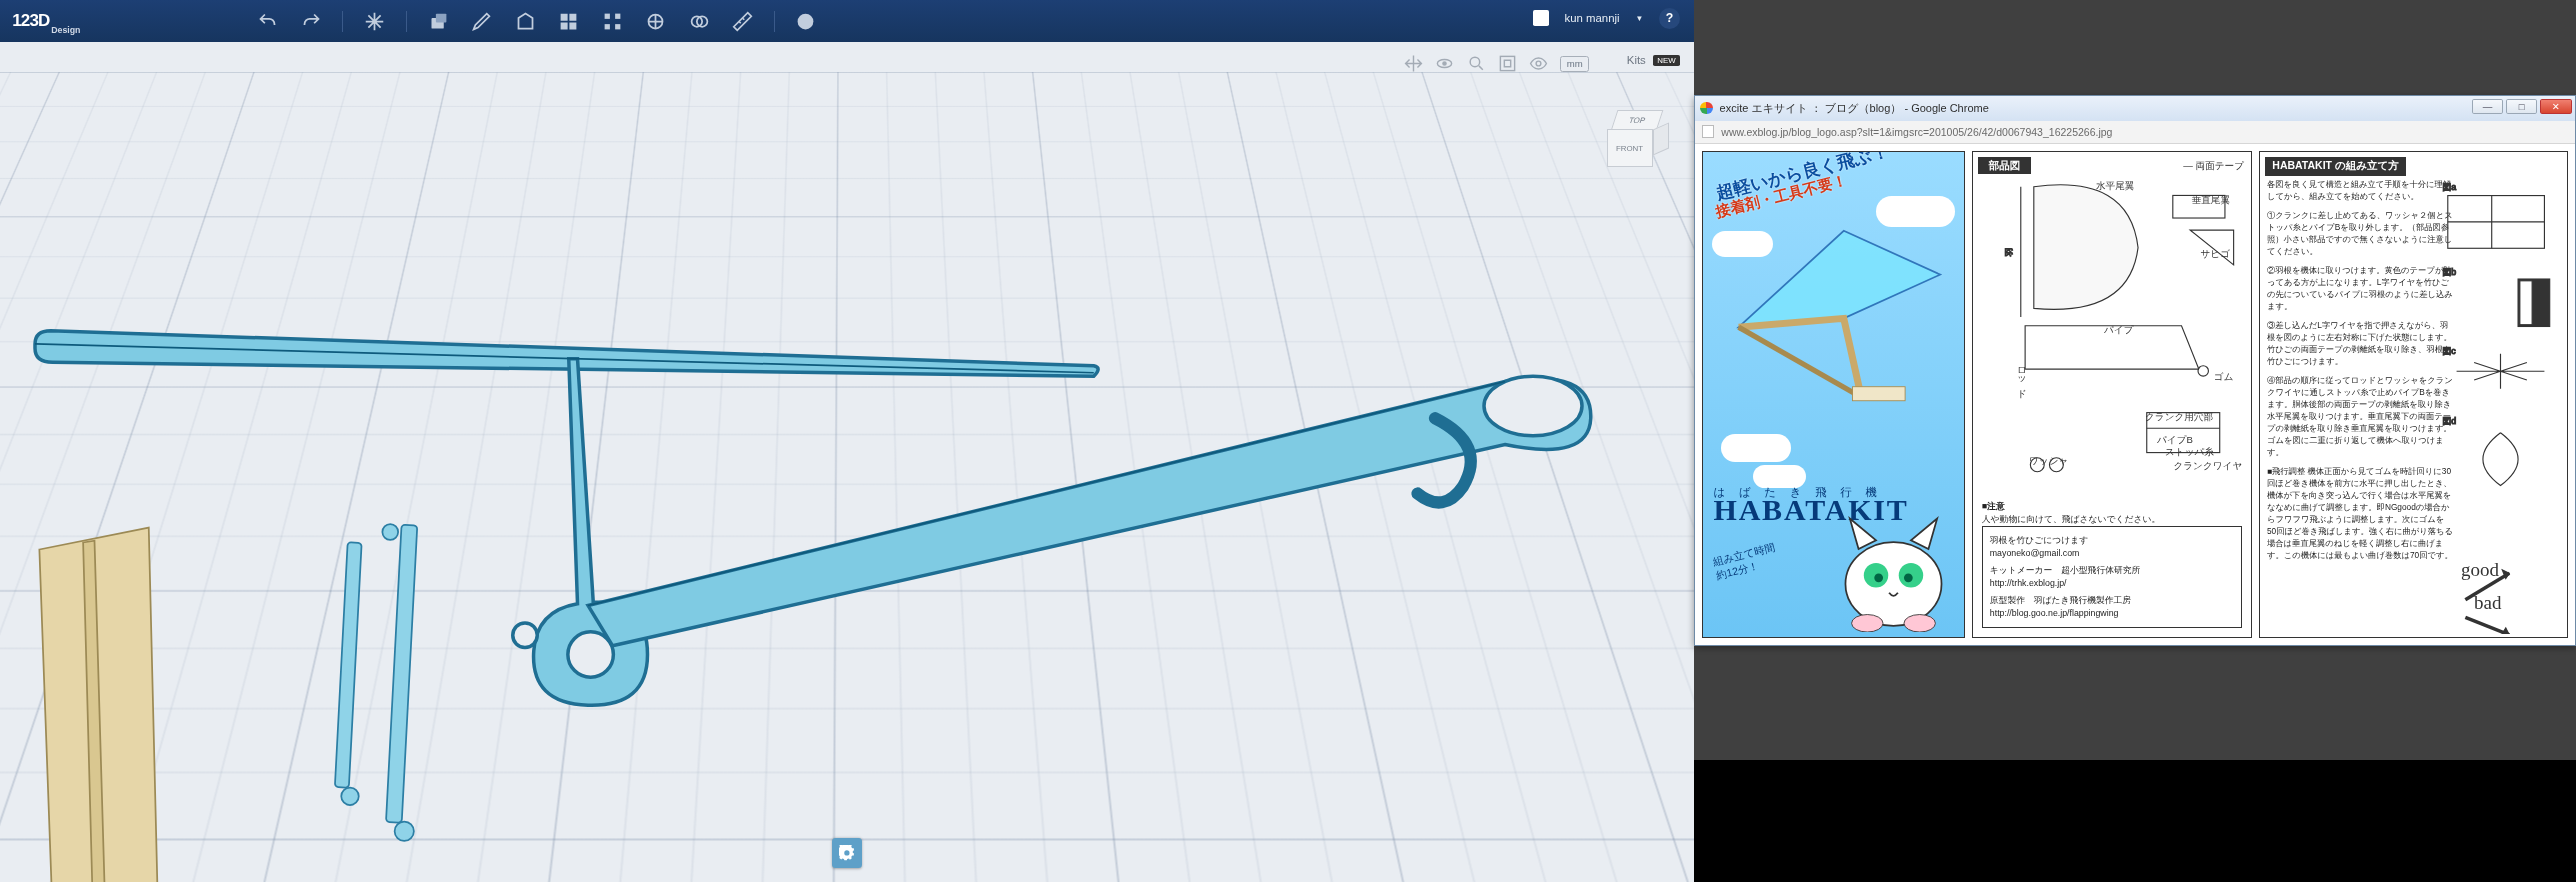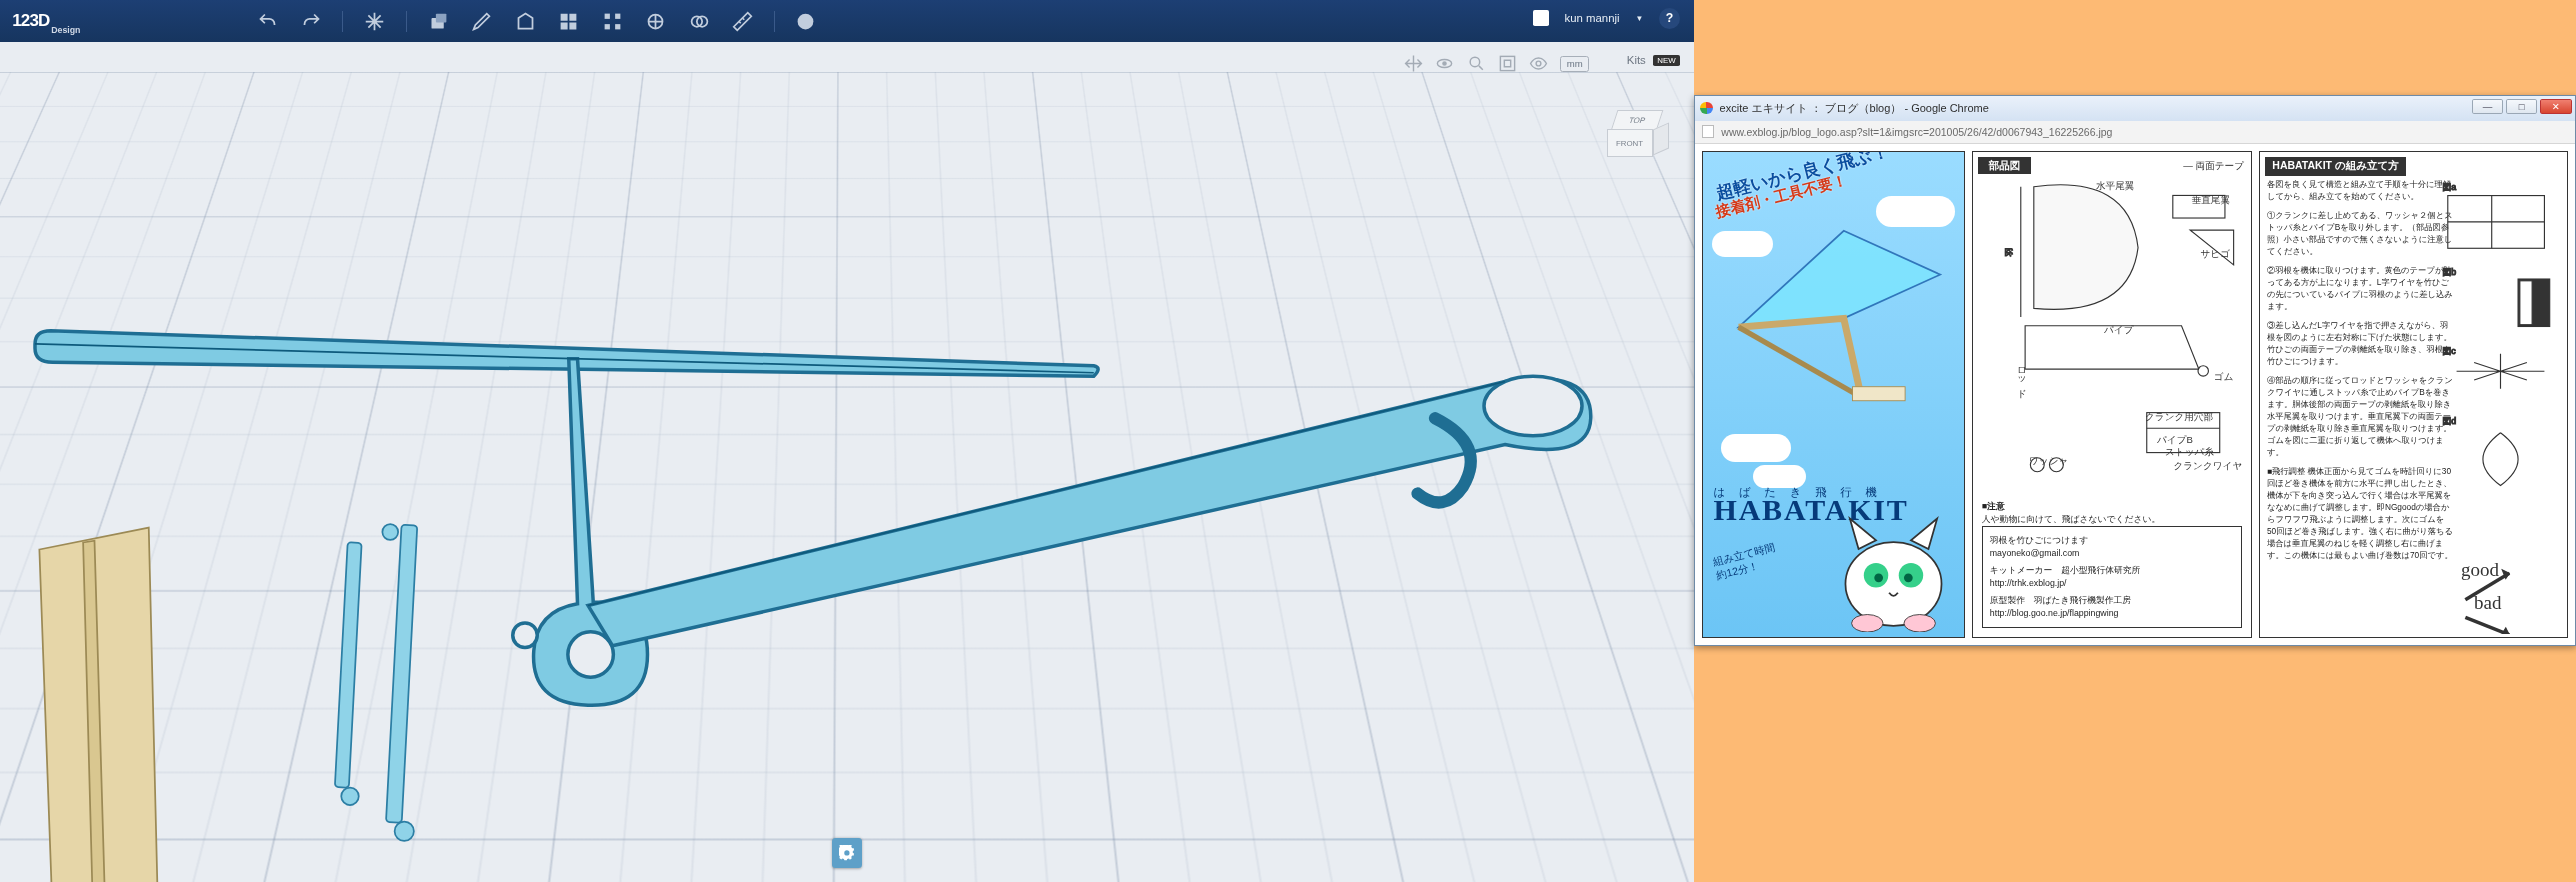--- a/index.html
+++ b/index.html
@@ -31,26 +31,26 @@
     transform-origin:center 35%}
   .model{position:absolute;left:0;top:0;width:100%;height:100%}
   
   .hud-top{position:absolute;right:15.8px;top:12.3px;display:flex;gap:12.3px;align-items:center}
   .hud-ico{width:19px;height:19px;opacity:.55}
   .kits{position:absolute;right:14px;top:12.3px;color:#6d7682;font-size:11.4px;display:flex;align-items:center;gap:7px}
   .kits .kbadge{background:#333;color:#fff;font-size:7.9px;padding:0.9px 4.4px;border-radius:1.8px}
   .nav-cube{position:absolute;right:24.5px;top:68px;width:63px;height:63px}
   .nav-cube .face{position:absolute;background:#f2f4f6;border:0.9px solid #c7ccd3;font-size:7.9px;color:#7b838e;display:flex;align-items:center;justify-content:center}
   .nav-cube .top{width:46px;height:21px;left:7px;top:0;transform:skewX(-18deg)}
-  .nav-cube .front{width:46px;height:28px;left:0;top:19px}
+  .nav-cube .front{width:46px;height:38px;left:0;top:19px}
   .nav-cube .side{width:15.8px;height:26px;left:46px;top:15.8px;transform:skewY(-24deg);background:#e5e8ec}
   
   .vp-gear{position:absolute;left:50%;bottom:14px;transform:translateX(-50%);width:30px;height:30px;background:#5ea0c8;border-radius:3.5px;display:flex;align-items:center;justify-content:center;box-shadow:0 0.9px 2.6px rgba(0,0,0,.3)}
   
-  .rstrip{flex:0 0 882px;height:882px;background:#fdba74;position:relative}
+  .rstrip{flex:0 0 882px;height:760px;background:#404040;position:relative}
   .chrome{position:absolute;left:0;top:95px;width:882px;height:551px;background:#fff;border:0.9px solid #6e8aa6;box-shadow:0 1.8px 7px rgba(0,0,0,.4);display:flex;flex-direction:column}
   .chrome-title{height:24.5px;background:linear-gradient(#eaf1fa,#d4e2f3);display:flex;align-items:center;padding:0 5.3px;font-size:11px;color:#2e2e2e;position:relative}
   .chrome-ico{width:12.3px;height:12.3px;border-radius:50%;background:conic-gradient(#ea4335 0 90deg,#4285f4 0 180deg,#34a853 0 270deg,#fbbc05 0);margin-right:7px}
   .winbtns{position:absolute;right:3.5px;top:2.6px;display:flex;gap:2.6px}
   .winbtn{width:31.5px;height:15.8px;border:0.9px solid #9aa7b5;background:linear-gradient(#f5f8fc,#dfe7f0);border-radius:1.8px;font-size:9.6px;display:flex;align-items:center;justify-content:center;color:#445}
   .winbtn.close{background:linear-gradient(#f08070,#d84530);color:#fff;border-color:#b33}
   .chrome-url{height:23px;background:#f3f3f3;display:flex;align-items:center;padding:0 7px;font-size:10.5px;color:#6a6a6a;border-bottom:0.9px solid #d6d6d6}
   .chrome-url .pg{width:12.3px;height:12.3px;border:0.9px solid #bbb;margin-right:7px;background:#fff}
   .chrome-body{flex:1;display:flex;gap:7px;padding:7px;background:#fff}
   .panel{border:1.8px solid #333;background:#fff;position:relative;overflow:hidden}

